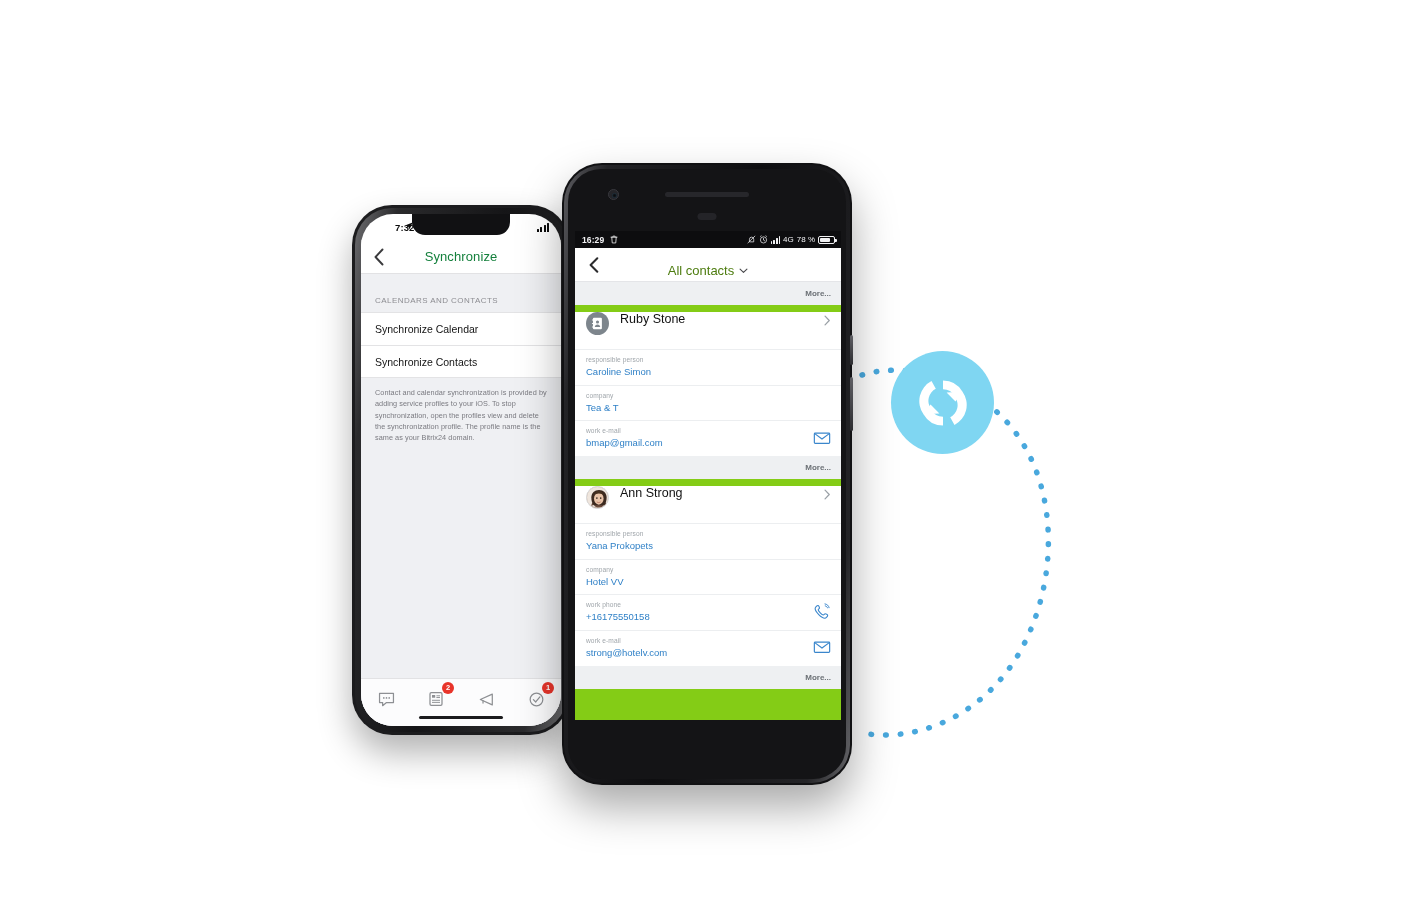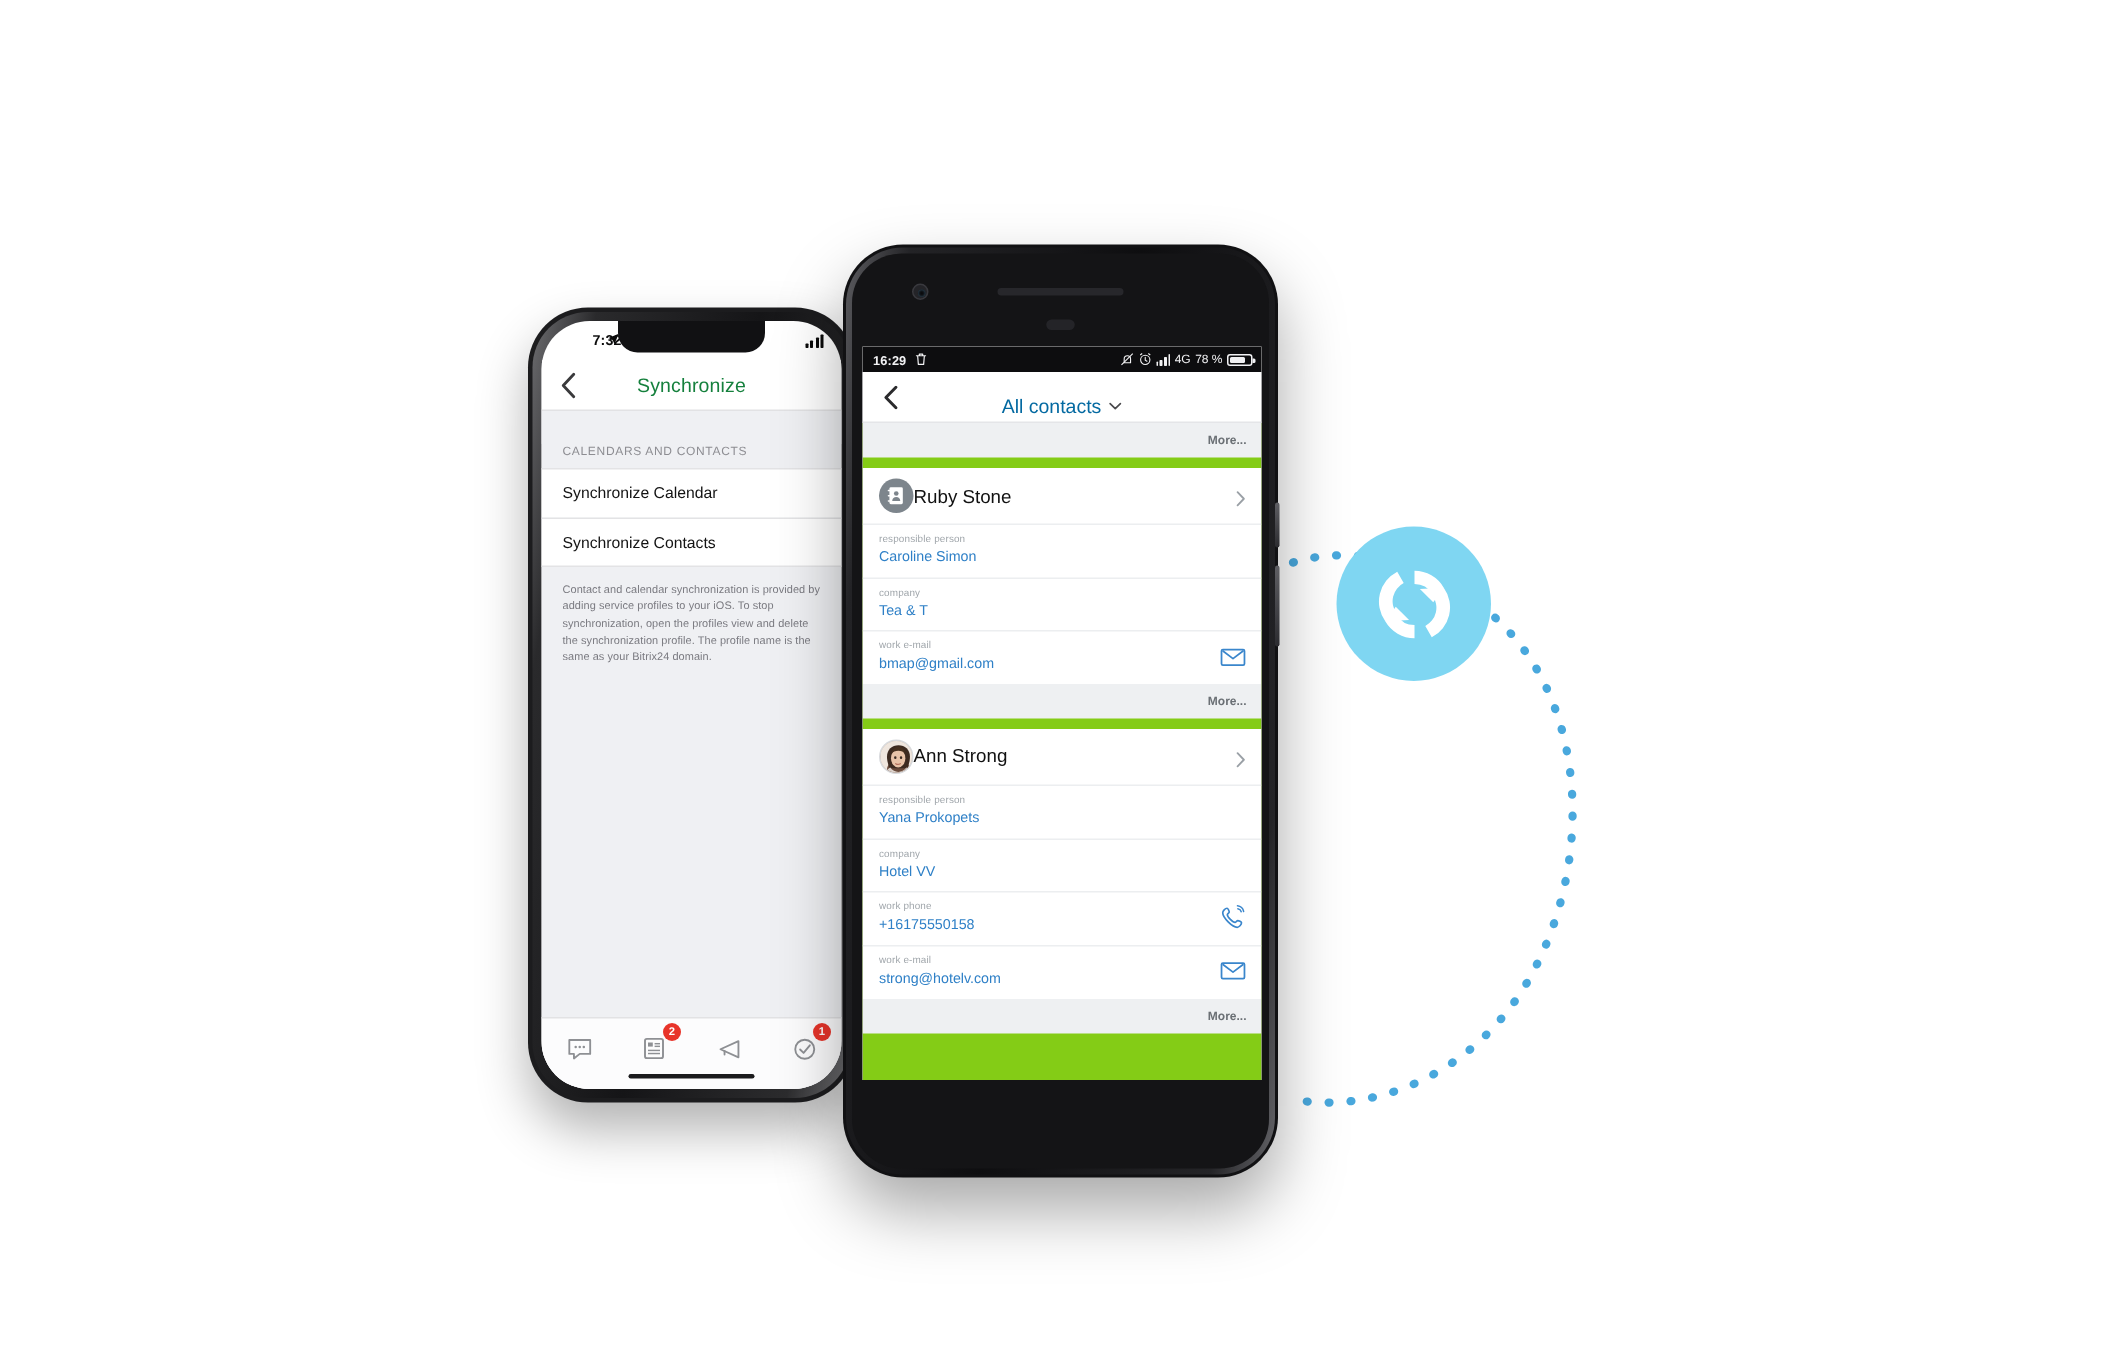--- a/index.html
+++ b/index.html
@@ -165,31 +165,31 @@
     content: ''; position: absolute; right: -2.5px; top: 2px;
     width: 1.5px; height: 3.5px; background: #f2f2f4; border-radius: 0 1px 1px 0;
   }
   .and-battery i { display: block; height: 100%; width: 76%; background: #f2f2f4; border-radius: 1px; }
 
   .and-navbar {
     height: 34px; background: #fff; display: flex; align-items: center;
     justify-content: center; position: relative; border-bottom: 1px solid #e4e5e8;
   }
   .and-back { position: absolute; left: 13px; top: 9px; width: 12px; height: 16px; }
-  .and-title { font-size: 13px; color: #0369a1; display: flex; align-items: center; gap: 5px; margin-top: 12px; }
+  .and-title { font-size: 13px; color: #4d7c0f; display: flex; align-items: center; gap: 5px; margin-top: 12px; }
 
   .and-content { background: #84cc16; height: 438px; overflow: hidden; }
   .more-row {
     background: #eef0f2; height: 23px;
     display: flex; align-items: center; justify-content: flex-end;
     padding-right: 10px; font-size: 8px; color: #6b7075; font-weight: bold;
   }
   .card { background: #ffffff; margin-top: 7px; }
   .card-head {
-    height: 38px; display: flex; align-items: center; gap: 0;
+    height: 38px; display: flex; align-items: flex-start; gap: 11px;
     padding: 0 10px 0 11px; border-bottom: 1px solid #eceef0;
   }
   .avatar-ph {
     width: 23px; height: 23px; border-radius: 50%;
     background: #7d858c; display: flex; align-items: center; justify-content: center;
     flex-shrink: 0;
   }
   .avatar-photo {
     width: 23px; height: 23px; border-radius: 50%; overflow: hidden;
     border: 1px solid #d8dadd; flex-shrink: 0; background: #cdb7a6;

